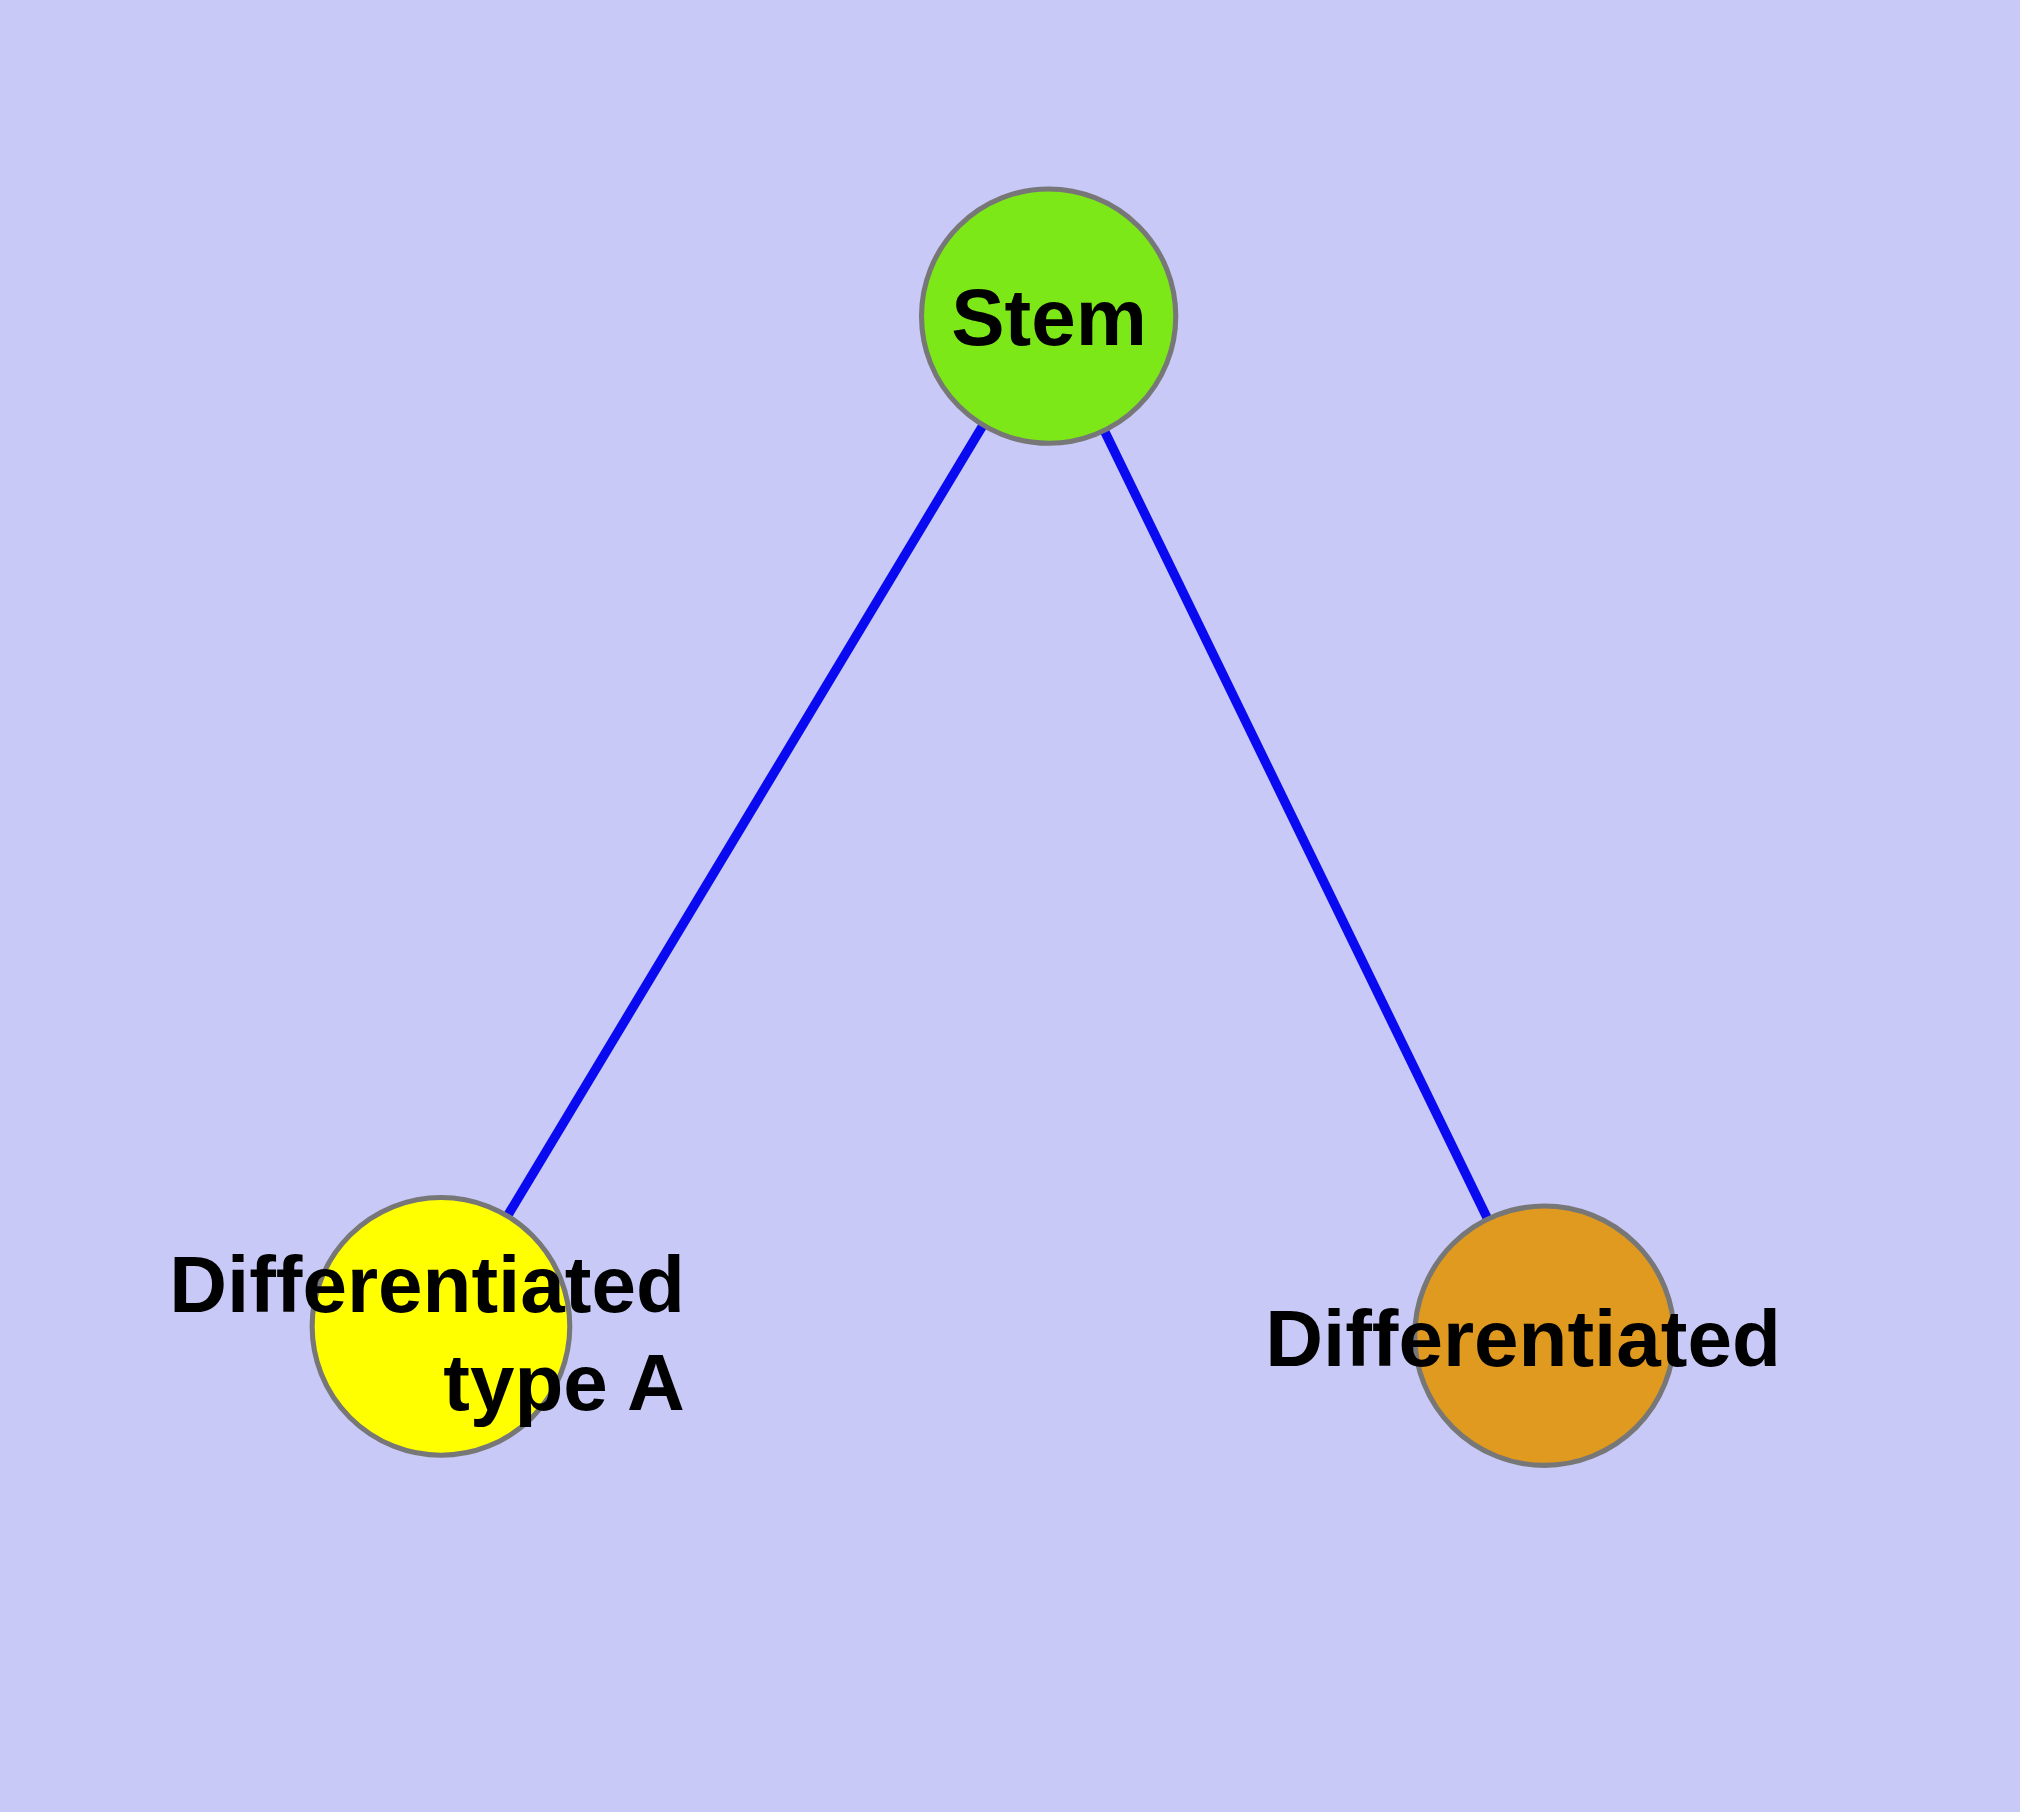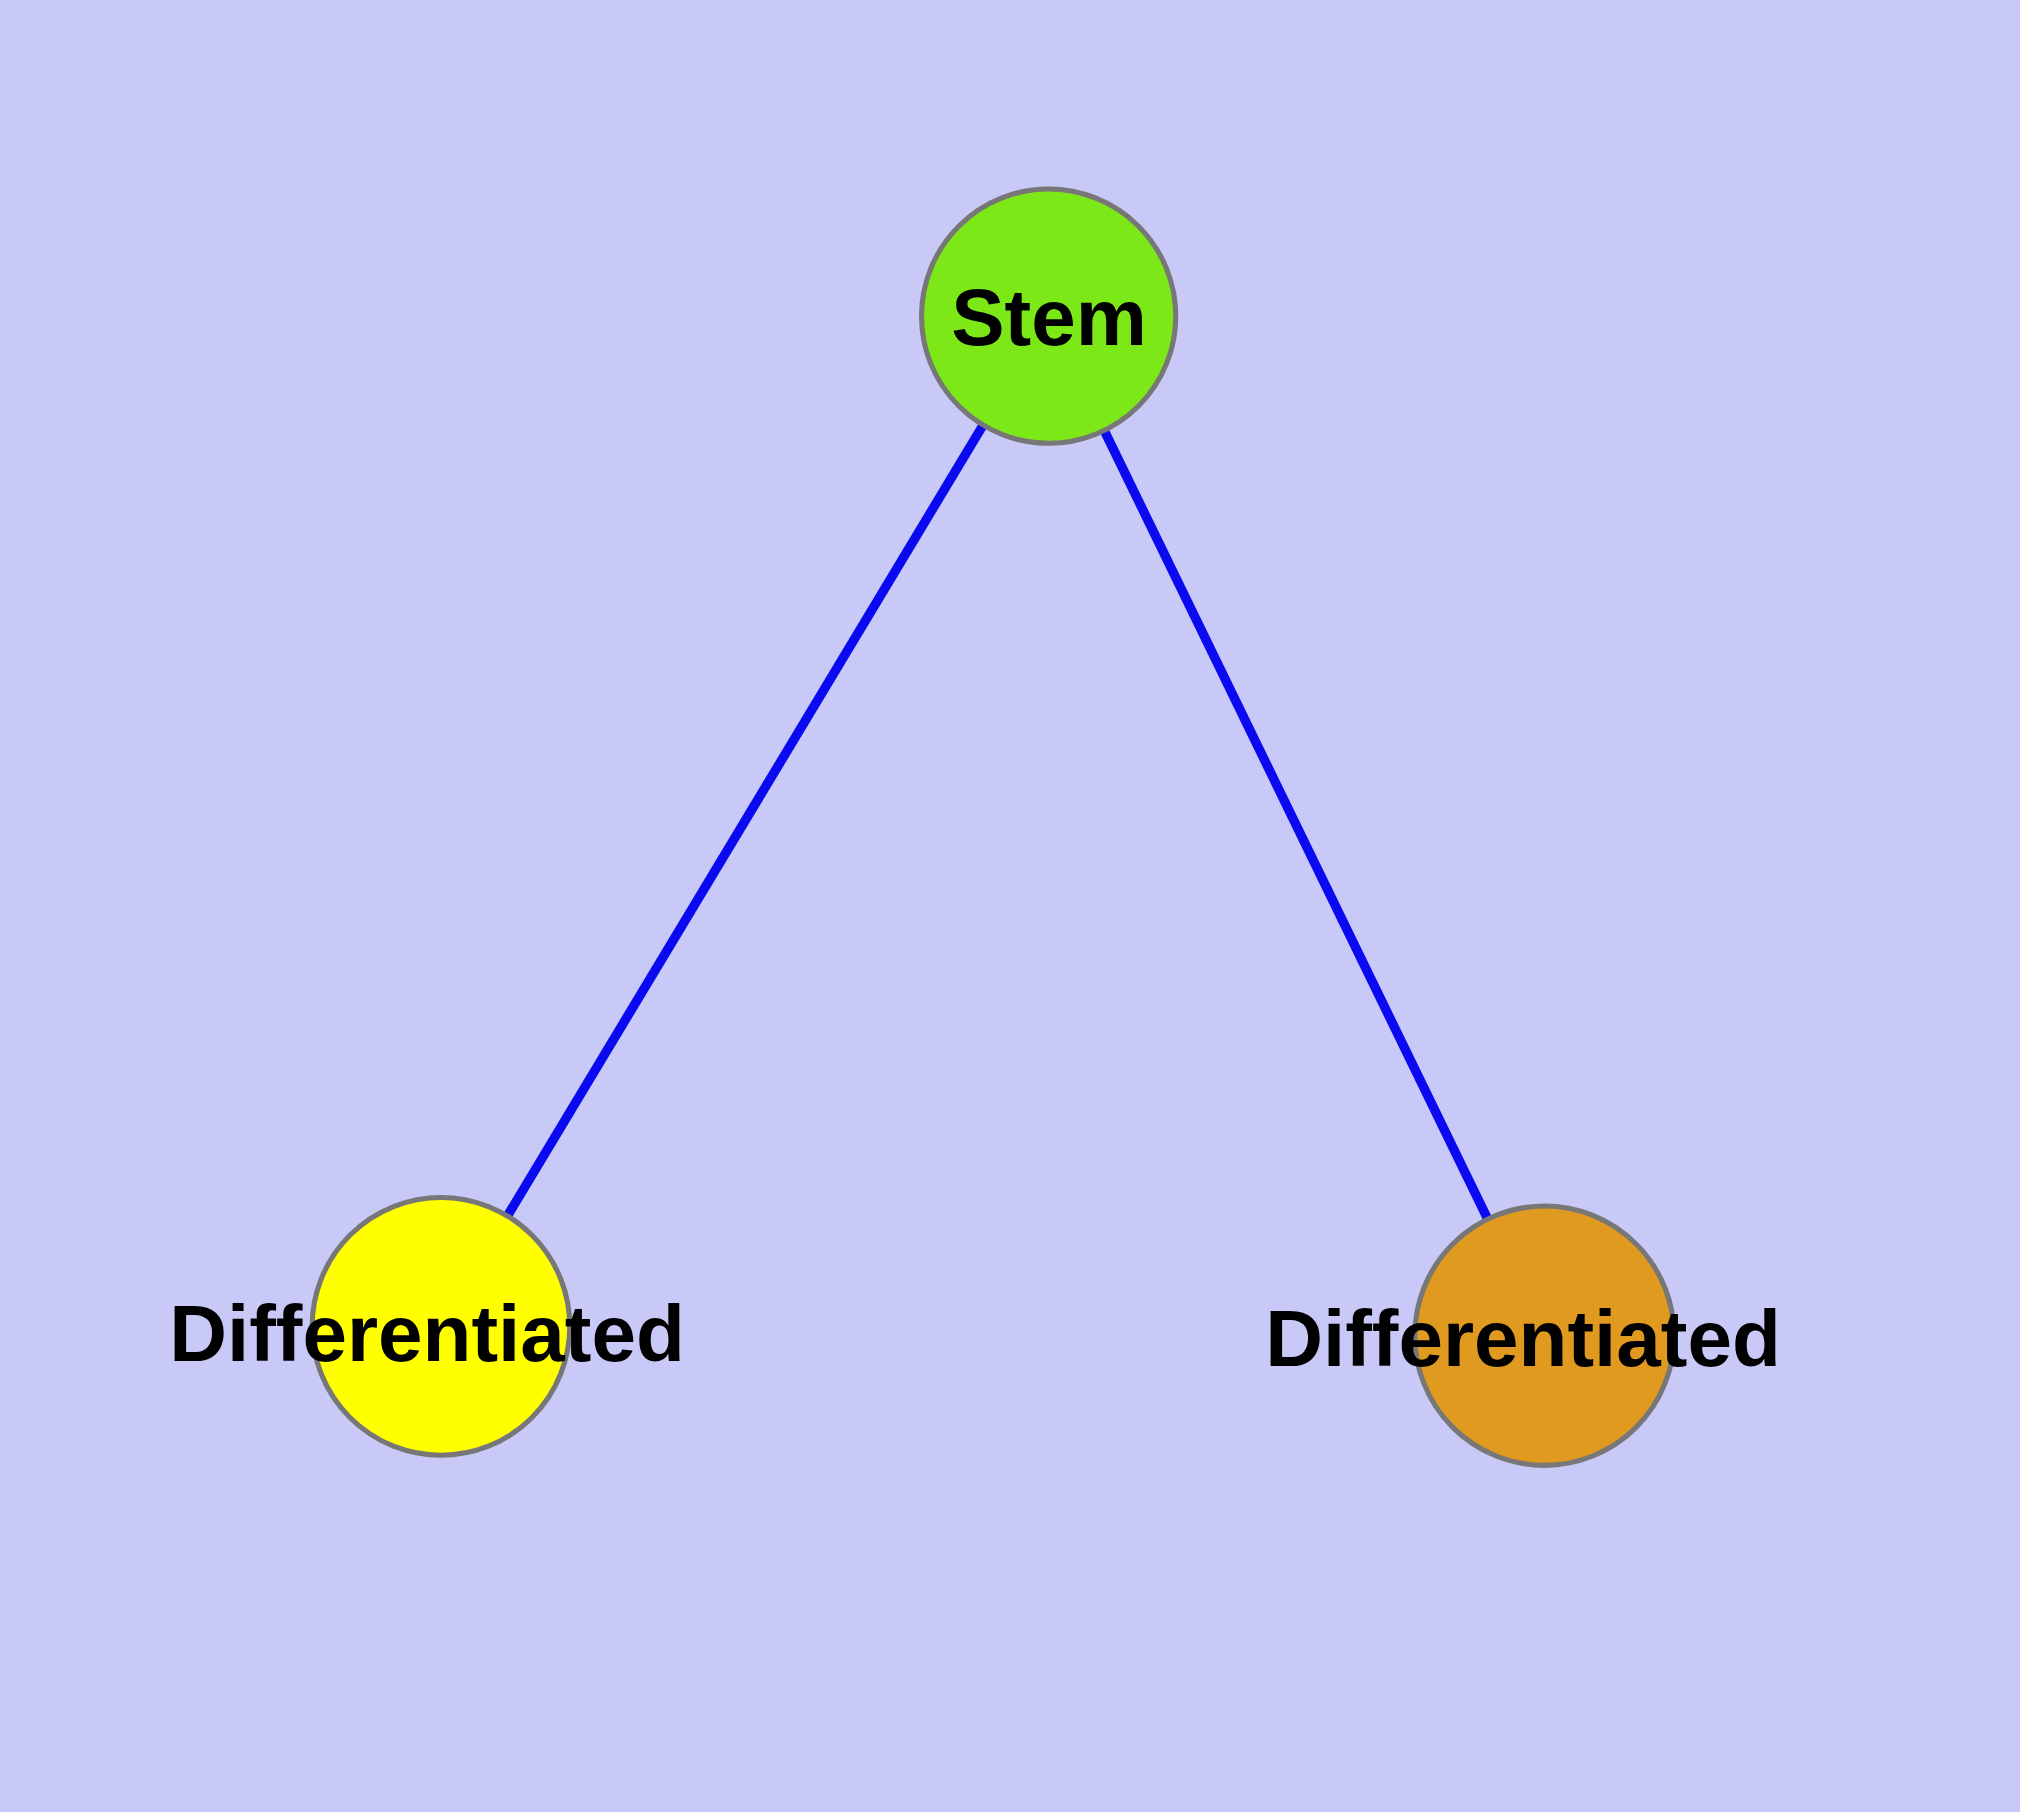--- a/index.html
+++ b/index.html
@@ -56,20 +56,21 @@
     <circle class="node-circle" cx="520" cy="1565" r="152" fill="#ffff00"></circle>
     <circle class="node-circle" cx="1822" cy="1576" r="153" fill="#e09a20"></circle>
   </svg>
 
   <div class="node-label" style="left:1049px; top:318px;">
     <div>Stem</div>
   </div>
 
   <div class="node-label" style="left:427px; top:1334px;">
     <div>Differentiated</div>
+    <div>type A</div>
   </div>
 
   <div class="node-label" style="left:1523px; top:1339px;">
     <div>Differentiated</div>
   </div>
 
 </div>
 
 
 </body></html>

